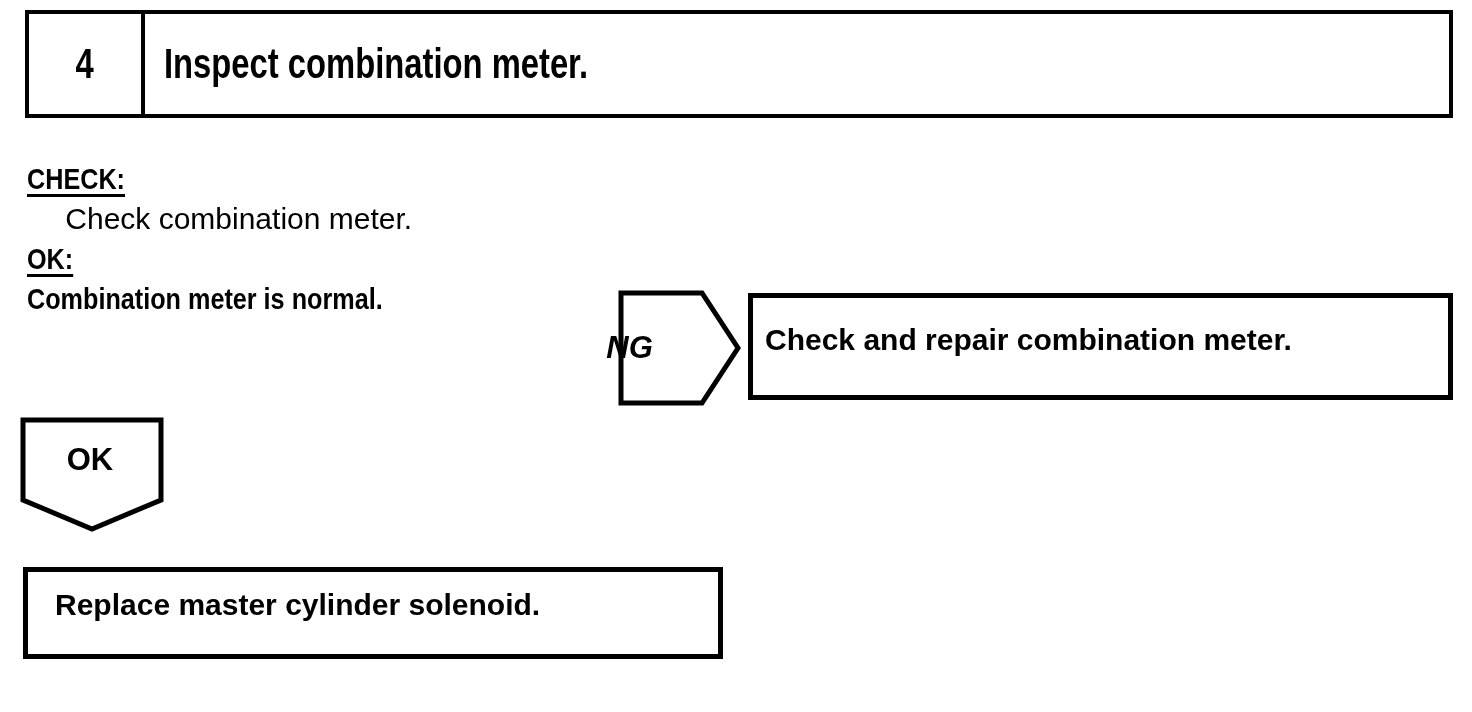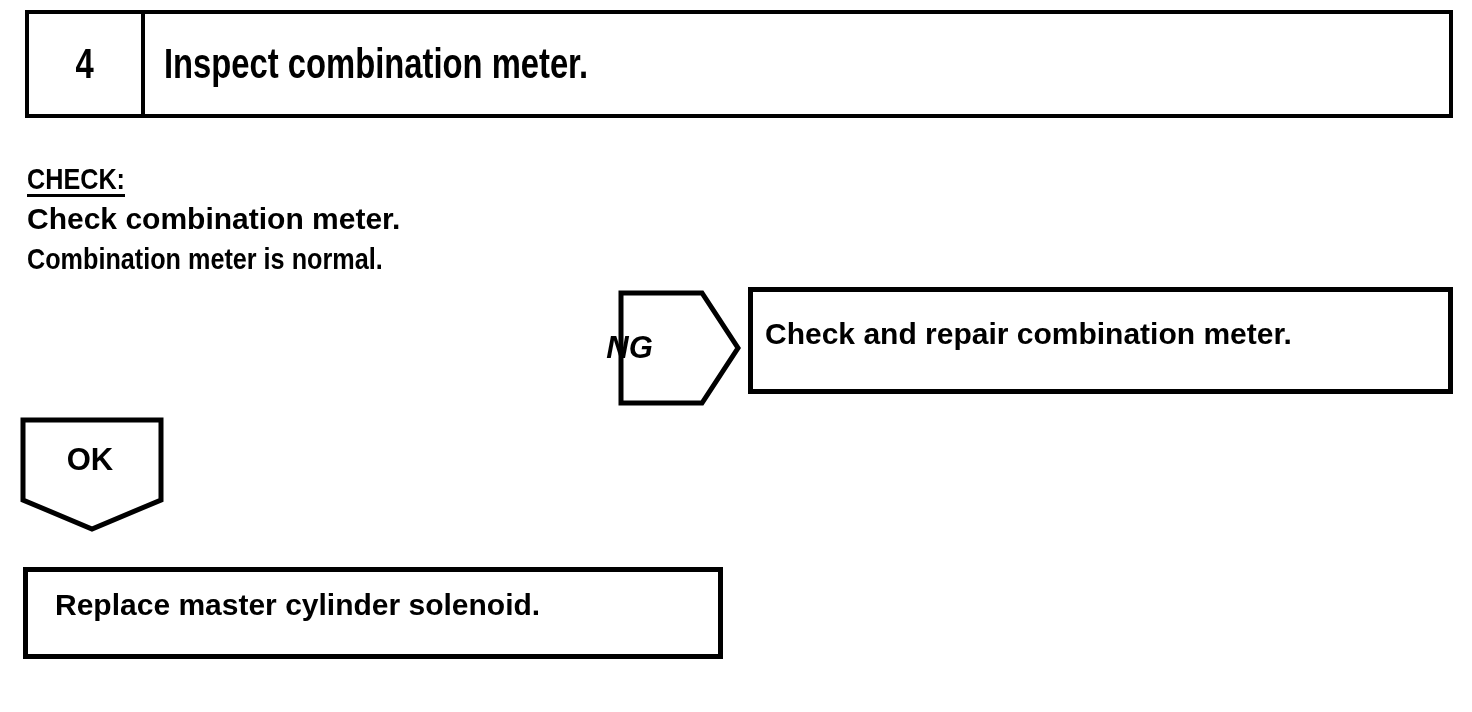--- a/index.html
+++ b/index.html
@@ -67,21 +67,21 @@
   .proc-line { height: 40px; white-space: nowrap; }
   .cond-label {
     display: inline-block;
     font-weight: bold;
     text-decoration: underline;
     text-decoration-thickness: 3px;
     text-underline-offset: 5px;
     transform: scaleX(0.84);
     transform-origin: 0 50%;
   }
-  .plain-text { font-weight: bold; }
+  .plain-text { font-weight: normal; text-align: center; }
   .bold-text {
     display: inline-block;
     font-weight: bold;
     transform: scaleX(0.84);
     transform-origin: 0 50%;
   }
 
   
   .connector { position: absolute; }
   .connector-label {
@@ -103,21 +103,21 @@
     position: absolute;
     border: 5px solid #000;
     box-sizing: border-box;
     background: #fff;
     font-size: 30px;
     font-weight: bold;
     white-space: nowrap;
     overflow: hidden;
   }
   .ng-action-box {
-    left: 748px; top: 287px;
+    left: 748px; top: 293px;
     width: 705px; height: 107px;
     padding: 25px 0 0 12px;
   }
   .ok-action-box {
     left: 23px; top: 567px;
     width: 700px; height: 92px;
     padding: 16px 0 0 27px;
   }
 </style>
 </head>
@@ -133,20 +133,23 @@
       <span class="title">Inspect combination meter.</span>
     </div>
   </div>
 
   <div class="procedure">
     <div class="proc-line">
       <span class="cond-label">CHECK:</span>
     </div>
     <div class="proc-line plain-text">Check combination meter.</div>
     <div class="proc-line">
+      <span class="cond-label">OK:</span>
+    </div>
+    <div class="proc-line">
       <span class="bold-text">Combination meter is normal.</span>
     </div>
   </div>
 
   <svg class="connector ng-connector" width="124" height="116" viewBox="0 0 124 116">
     <polygon points="3,3 84,3 120,58 84,113 3,113" fill="#ffffff" stroke="#000000" stroke-width="5" stroke-linejoin="miter"></polygon>
   </svg>
   <div class="connector-label ng-label">NG</div>
 
   <div class="action-box ng-action-box">

